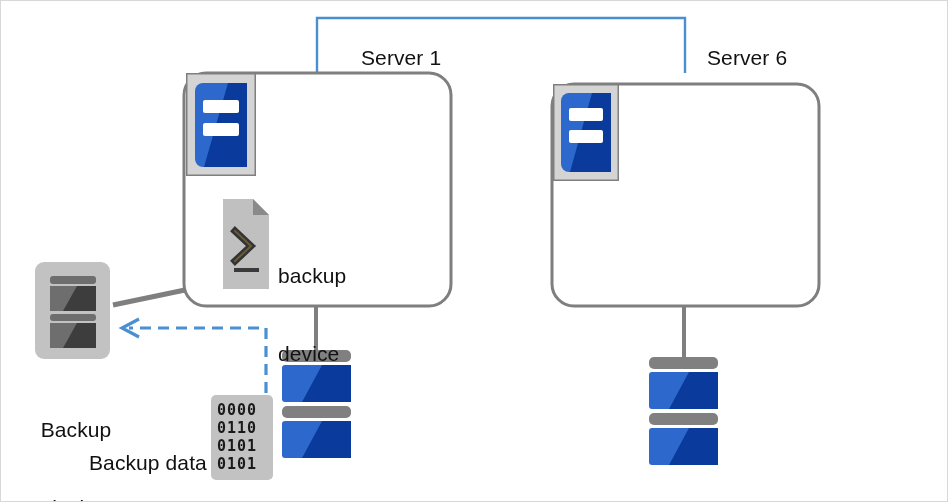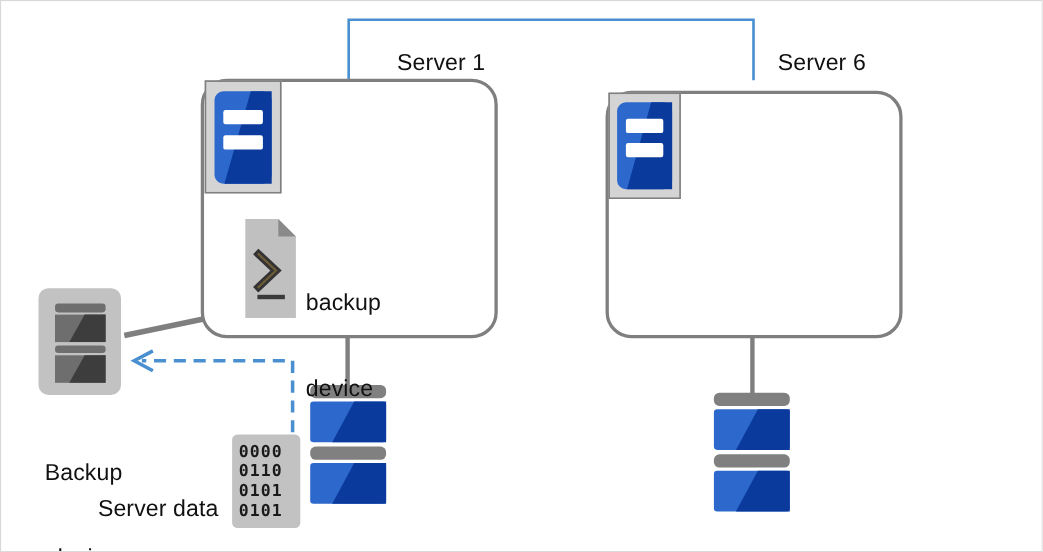--- a/index.html
+++ b/index.html
@@ -176,15 +176,15 @@
   <div class="label label-backup-cmd">
     <div>backup</div>
     <div>device</div>
   </div>
 
   <div class="label label-backup-device">
     <div>Backup</div>
     <div>device</div>
   </div>
 
-  <div class="label label-latest-data">Server data</div>
+  <div class="label label-latest-data">Backup data</div>
 
 </div>
 
 </body></html>

